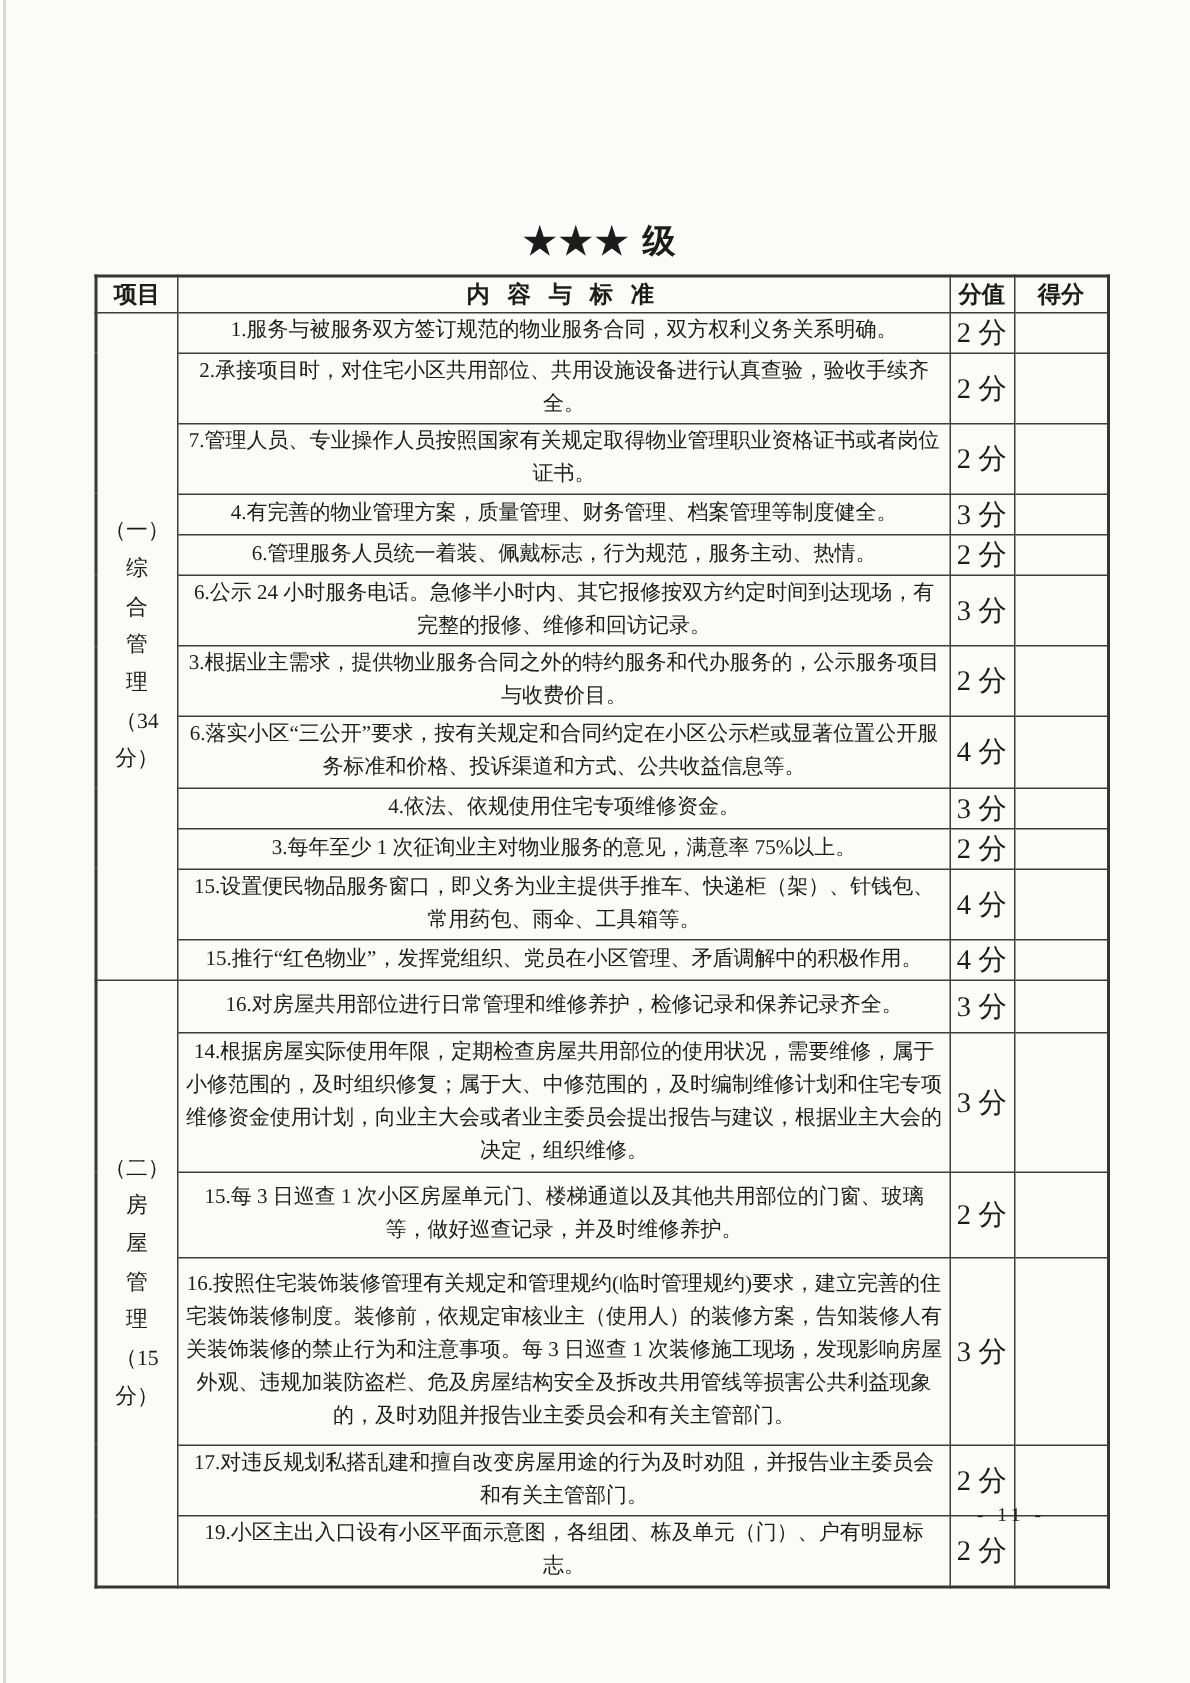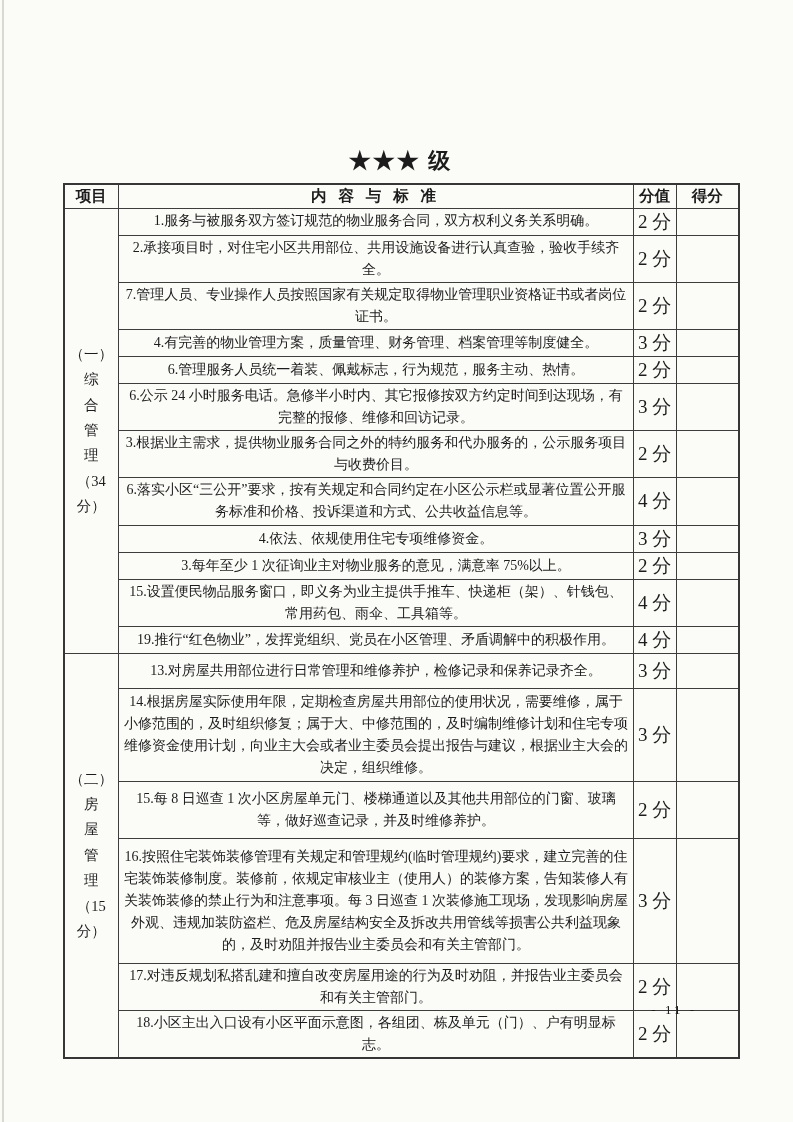--- a/index.html
+++ b/index.html
@@ -155,57 +155,57 @@
     <td class="content-cell">3.每年至少 1 次征询业主对物业服务的意见，满意率 75%以上。</td>
     <td class="score-cell">2 分</td>
     <td class="gain-cell"></td>
   </tr>
   <tr style="height:47px">
     <td class="content-cell">15.设置便民物品服务窗口，即义务为业主提供手推车、快递柜（架）、针钱包、常用药包、雨伞、工具箱等。</td>
     <td class="score-cell">4 分</td>
     <td class="gain-cell"></td>
   </tr>
   <tr style="height:25px">
-    <td class="content-cell">19.推行“红色物业”，发挥党组织、党员在小区管理、矛盾调解中的积极作用。</td>
+    <td class="content-cell">15.推行“红色物业”，发挥党组织、党员在小区管理、矛盾调解中的积极作用。</td>
     <td class="score-cell">4 分</td>
     <td class="gain-cell"></td>
   </tr>
 
   <tr style="height:35px">
     <td class="group-cell" rowspan="6">（二）
 房
 屋
 管
 理
 （15分）</td>
-    <td class="content-cell">13.对房屋共用部位进行日常管理和维修养护，检修记录和保养记录齐全。</td>
+    <td class="content-cell">16.对房屋共用部位进行日常管理和维修养护，检修记录和保养记录齐全。</td>
     <td class="score-cell">3 分</td>
     <td class="gain-cell"></td>
   </tr>
   <tr style="height:93px">
     <td class="content-cell">14.根据房屋实际使用年限，定期检查房屋共用部位的使用状况，需要维修，属于小修范围的，及时组织修复；属于大、中修范围的，及时编制维修计划和住宅专项维修资金使用计划，向业主大会或者业主委员会提出报告与建议，根据业主大会的决定，组织维修。</td>
     <td class="score-cell">3 分</td>
     <td class="gain-cell"></td>
   </tr>
   <tr style="height:57px">
-    <td class="content-cell">15.每 8 日巡查 1 次小区房屋单元门、楼梯通道以及其他共用部位的门窗、玻璃等，做好巡查记录，并及时维修养护。</td>
+    <td class="content-cell">15.每 3 日巡查 1 次小区房屋单元门、楼梯通道以及其他共用部位的门窗、玻璃等，做好巡查记录，并及时维修养护。</td>
     <td class="score-cell">2 分</td>
     <td class="gain-cell"></td>
   </tr>
   <tr style="height:125px">
     <td class="content-cell">16.按照住宅装饰装修管理有关规定和管理规约(临时管理规约)要求，建立完善的住宅装饰装修制度。装修前，依规定审核业主（使用人）的装修方案，告知装修人有关装饰装修的禁止行为和注意事项。每 3 日巡查 1 次装修施工现场，发现影响房屋外观、违规加装防盗栏、危及房屋结构安全及拆改共用管线等损害公共利益现象的，及时劝阻并报告业主委员会和有关主管部门。</td>
     <td class="score-cell">3 分</td>
     <td class="gain-cell"></td>
   </tr>
   <tr style="height:45px">
     <td class="content-cell">17.对违反规划私搭乱建和擅自改变房屋用途的行为及时劝阻，并报告业主委员会和有关主管部门。</td>
     <td class="score-cell">2 分</td>
     <td class="gain-cell"></td>
   </tr>
   <tr style="height:40px">
-    <td class="content-cell">18.小区主出入口设有小区平面示意图，各组团、栋及单元（门）、户有明显标志。</td>
+    <td class="content-cell">19.小区主出入口设有小区平面示意图，各组团、栋及单元（门）、户有明显标志。</td>
     <td class="score-cell">2 分</td>
     <td class="gain-cell"></td>
   </tr>
 </tbody>
   </table>
 
 <div class="page-number">- 11 -</div>
 
 </body></html>

